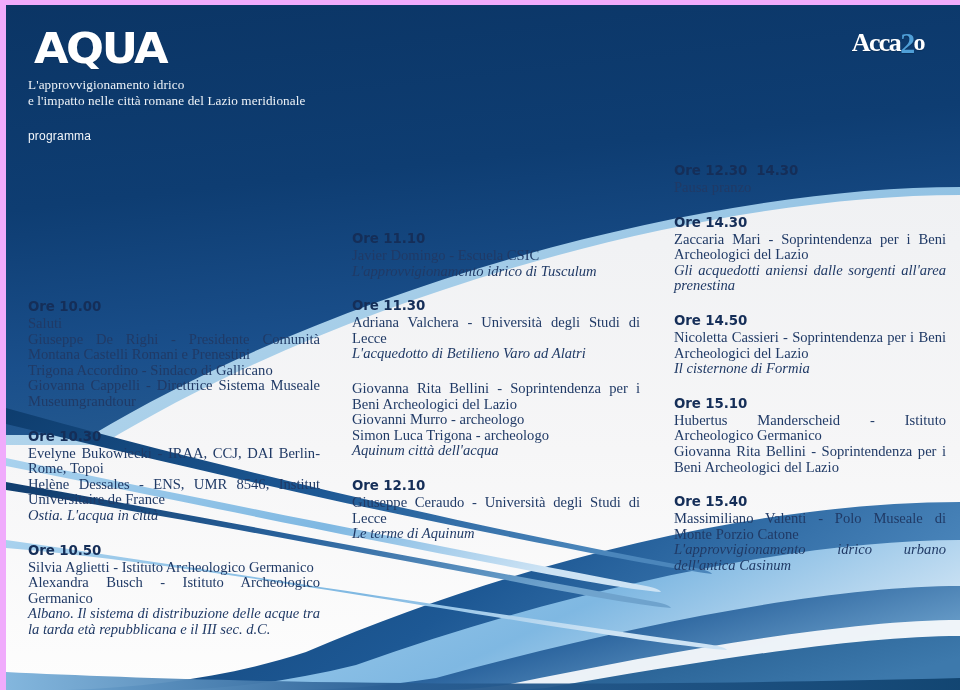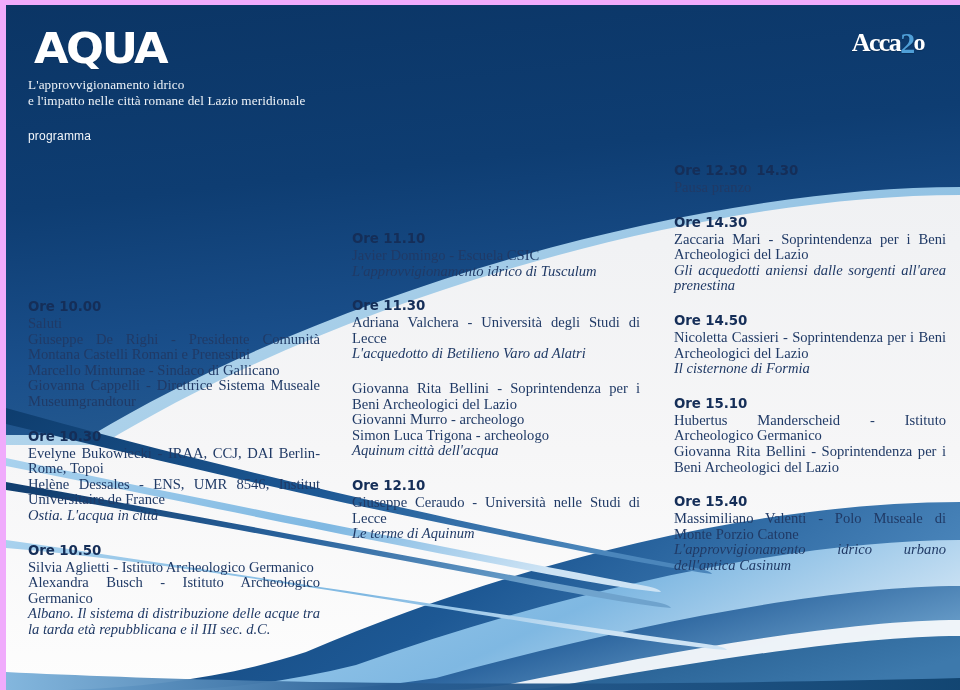--- a/index.html
+++ b/index.html
@@ -241,21 +241,21 @@
 
     <div class="hdr" id="programma">programma</div>
 
     <div class="hdr" id="logo-acca"><span>Acca</span><span class="two">2</span><span class="oo">o</span></div>
 
     <div class="col" id="col1">
         <div class="slot">
           <div class="time">Ore 10.00</div>
           <div class="line j">Saluti</div>
           <div class="line j">Giuseppe De Righi - Presidente Comunità Montana Castelli Romani e Prenestini</div>
-          <div class="line j">Marcello Minturnae - Sindaco di Gallicano</div>
+          <div class="line j">Trigona Accordino - Sindaco di Gallicano</div>
           <div class="line j">Giovanna Cappelli - Direttrice Sistema Museale Museumgrandtour</div>
         </div>
         <div class="slot">
           <div class="time">Ore 10.30</div>
           <div class="line j">Evelyne Bukowiecki - IRAA, CCJ, DAI Berlin-Rome, Topoi</div>
           <div class="line j">Helène Dessales - ENS, UMR 8546, Institut Universitaire de France</div>
           <div class="line itj">Ostia. L'acqua in città</div>
         </div>
         <div class="slot">
           <div class="time">Ore 10.50</div>
@@ -276,21 +276,21 @@
           <div class="line itj">L'acquedotto di Betilieno Varo ad Alatri</div>
         </div>
         <div class="slot">
           <div class="line j">Giovanna Rita Bellini - Soprintendenza per i Beni Archeologici del Lazio</div>
           <div class="line j">Giovanni Murro - archeologo</div>
           <div class="line j">Simon Luca Trigona - archeologo</div>
           <div class="line itj">Aquinum città dell'acqua</div>
         </div>
         <div class="slot">
           <div class="time">Ore 12.10</div>
-          <div class="line j">Giuseppe Ceraudo - Università nelle Studi di Lecce</div>
+          <div class="line j">Giuseppe Ceraudo - Università degli Studi di Lecce</div>
           <div class="line itj">Le terme di Aquinum</div>
         </div>
       </div>
     <div class="col" id="col3">
         <div class="slot">
           <div class="time">Ore 12.30  14.30</div>
           <div class="line j">Pausa pranzo</div>
         </div>
         <div class="slot">
           <div class="time">Ore 14.30</div>

